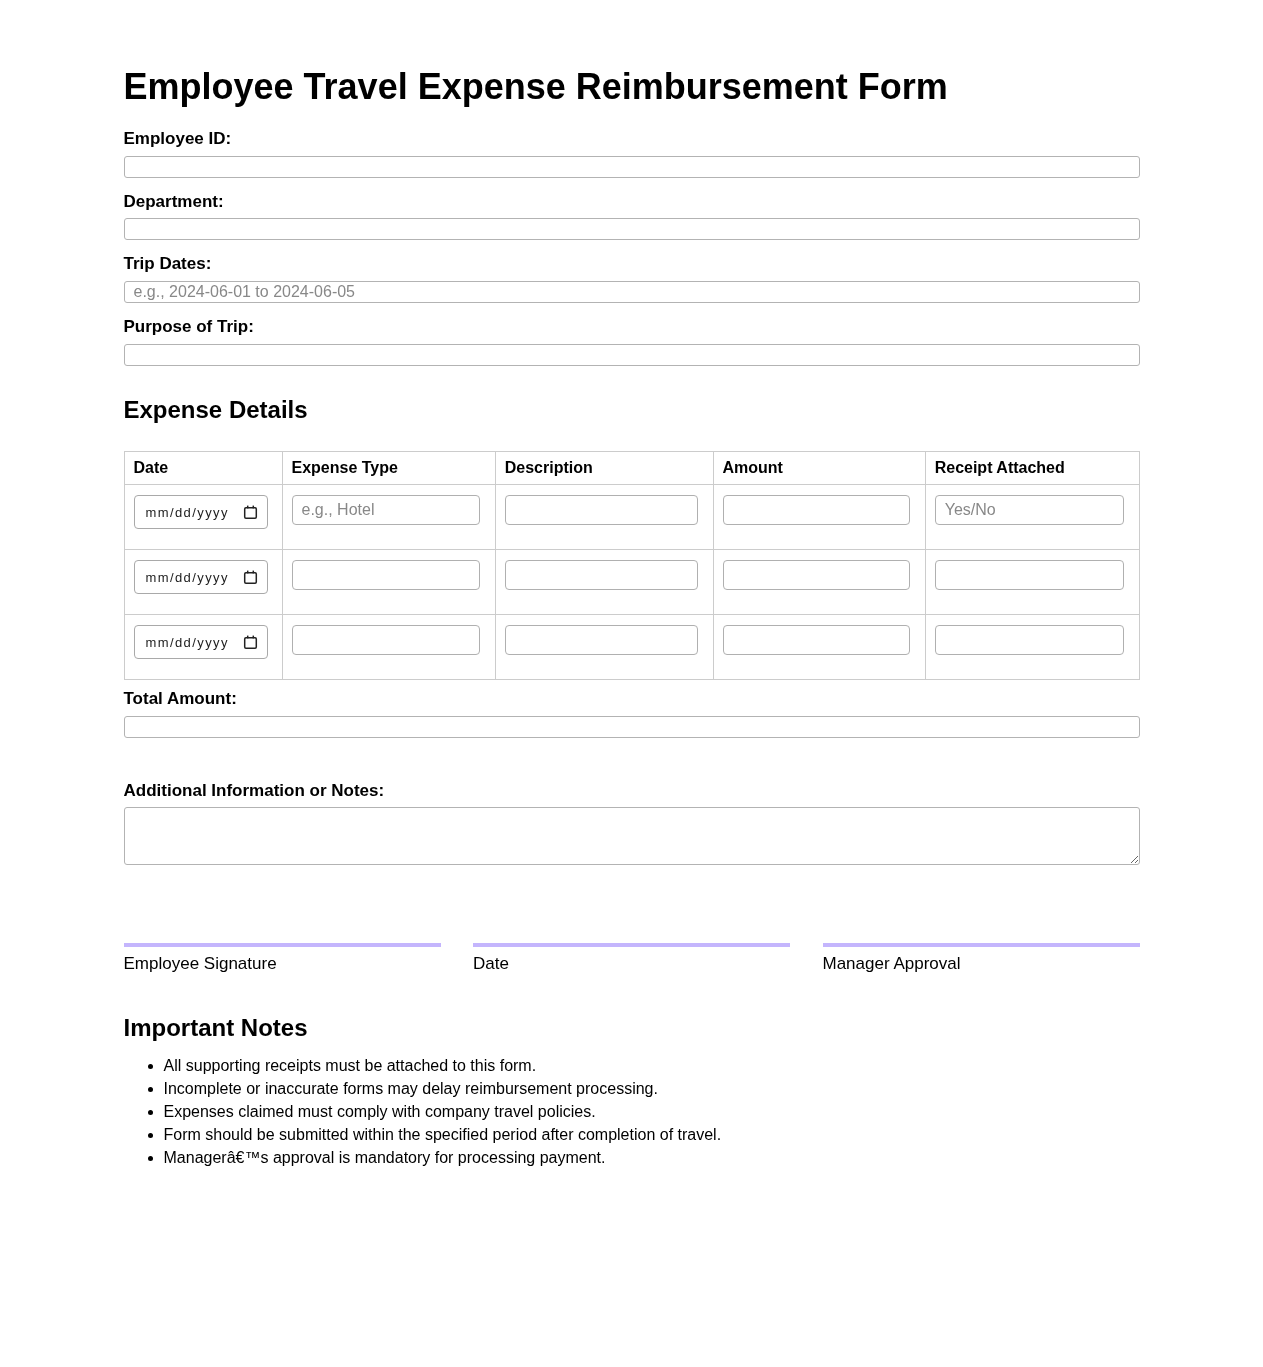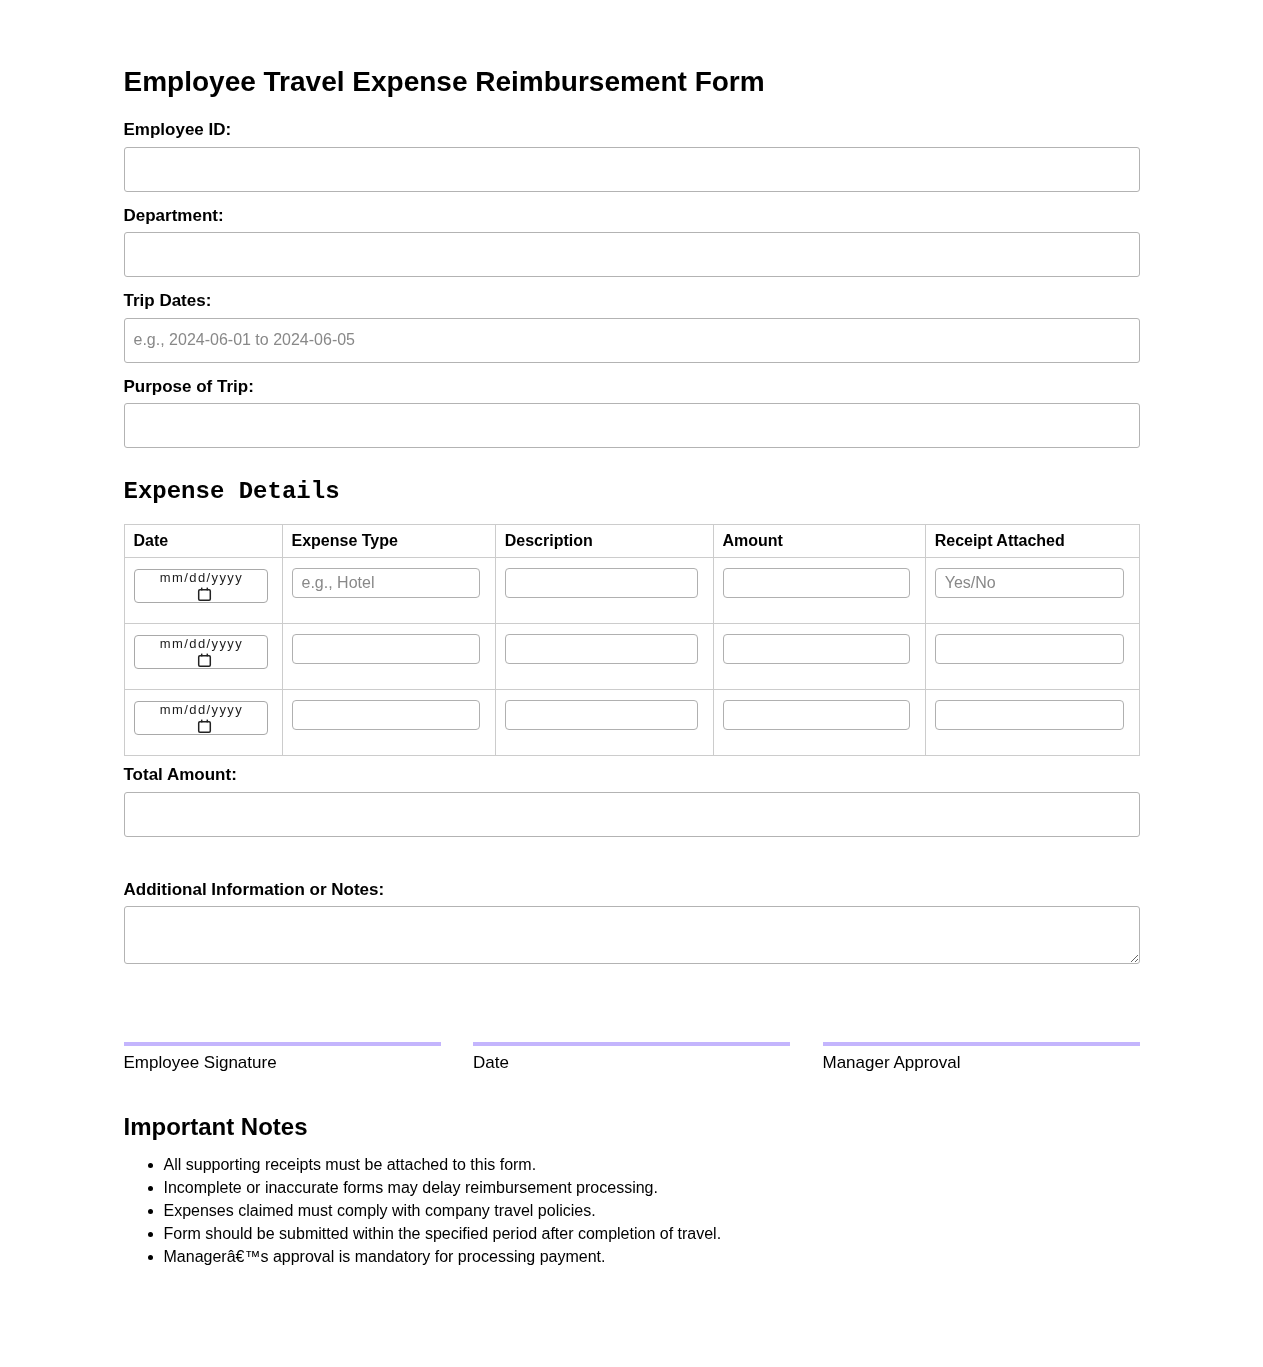--- a/index.html
+++ b/index.html
@@ -10,44 +10,44 @@
     color: #000000;
     font-family: "Liberation Sans", "DejaVu Sans", sans-serif;
   }
   .page {
     width: 1016px;
     margin: 0 auto;
     padding-top: 66px;
     padding-bottom: 90px;
   }
   h1.page-title {
-    font-size: 28px;
+    font-size: 36px;
     font-weight: bold;
     margin: 0 0 22px 0;
     line-height: 1.15;
   }
   h2.section-heading {
     font-size: 24px;
     font-weight: bold;
     line-height: 1.15;
   }
-  h2.expense-heading { margin: 30px 0 18px 0; font-family: Liberation Mono, monospace; }
+  h2.expense-heading { margin: 30px 0 28px 0; }
   h2.notes-heading   { margin: 40px 0 16px 0; }
 
   .field { margin-bottom: 14px; }
   .field > label {
     display: block;
     font-size: 17px;
     font-weight: bold;
     margin-bottom: 7px;
     line-height: 1.15;
   }
   .text-input {
     width: 100%;
-    height: 45px;
+    height: 22px;
     border: 1px solid #b3b3b3;
     border-radius: 3px;
     padding: 2px 9px;
     font-size: 16px;
     font-family: inherit;
     color: #000;
     background: #fff;
     outline: none;
   }
   input::placeholder, textarea::placeholder { color: #888888; opacity: 1; }
@@ -88,21 +88,20 @@
     display: inline-flex;
     align-items: center;
     justify-content: space-between;
     width: 134px;
     height: 34px;
     border: 1px solid #a9a9a9;
     border-radius: 4px;
     padding: 0 9px 0 11px;
     background: #fff;
     cursor: text;
-    flex-direction: column;
   }
   .date-input .date-text {
     font-size: 13px;
     letter-spacing: 1.4px;
     color: #1b1b1b;
     white-space: nowrap;
   }
   .date-input .cal {
     display: inline-flex;
     flex: 0 0 auto;

